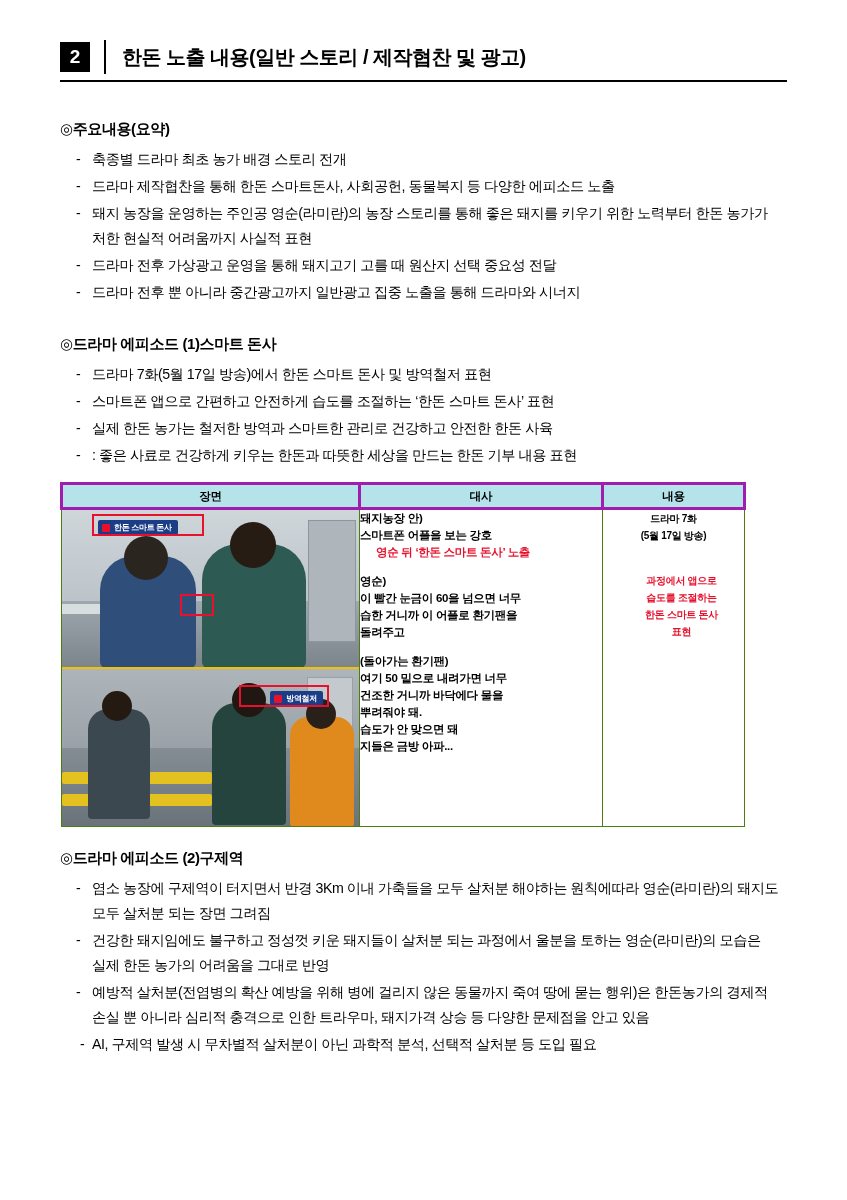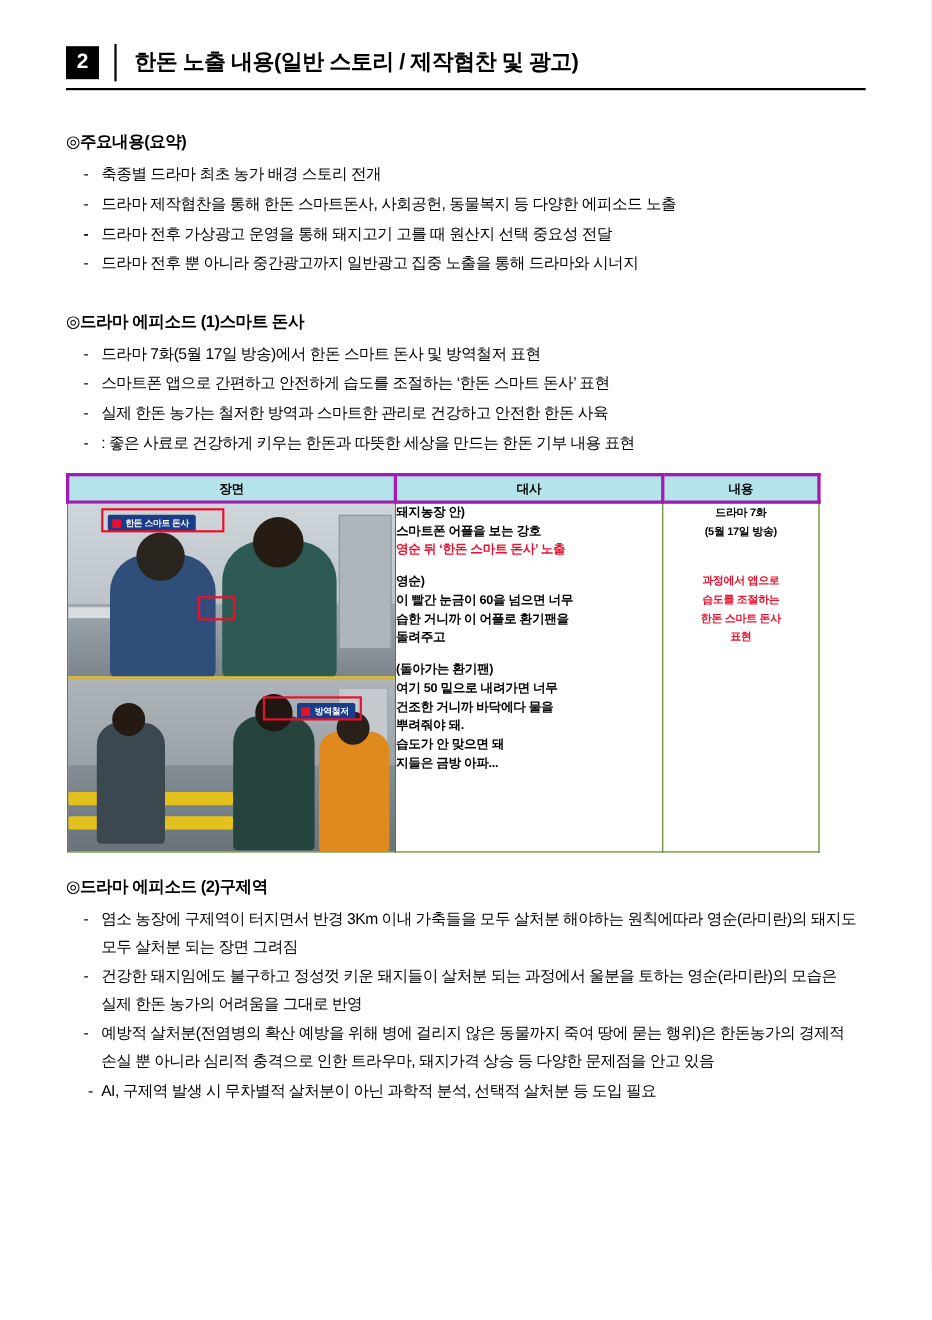--- a/index.html
+++ b/index.html
@@ -119,21 +119,21 @@
     font-weight: bold;
   }
   td.cell-note {
     text-align: center;
     font-size: 10px;
     line-height: 17px;
     font-weight: bold;
     letter-spacing: -0.3px;
     padding-top: 28px;
   }
-  .red { color: #e8112d; }
+  .red { color: #e8112d; padding-left: 16px; }
   .note-gap { height: 28px; }
 
   
   .photo-wrap {
     width: 100%;
     height: 157px;
     position: relative;
     overflow: hidden;
   }
   .photo-top {
@@ -257,21 +257,21 @@
 
     <div class="header">
       <div class="header-num">2</div>
       <div class="header-title">한돈 노출 내용(일반 스토리 / 제작협찬 및 광고)</div>
     </div>
 
     <div class="sec-head first">◎주요내용(요약)</div>
     <ul class="bullets">
       <li><span class="dash">-</span><span>축종별 드라마 최초 농가 배경 스토리 전개</span></li>
       <li><span class="dash">-</span><span>드라마 제작협찬을 통해 한돈 스마트돈사, 사회공헌, 동물복지 등 다양한 에피소드 노출</span></li>
-      <li><span class="dash">-</span></li>
+      <li><span class="dash">-</span><span>돼지 농장을 운영하는 주인공 영순(라미란)의 농장 스토리를 통해 좋은 돼지를 키우기 위한 노력부터 한돈 농가가 처한 현실적 어려움까지 사실적 표현</span></li>
       <li><span class="dash">-</span><span>드라마 전후 가상광고 운영을 통해 돼지고기 고를 때 원산지 선택 중요성 전달</span></li>
       <li><span class="dash">-</span><span>드라마 전후 뿐 아니라 중간광고까지 일반광고 집중 노출을 통해 드라마와 시너지</span></li>
     </ul>
 
     <div class="sec-head">◎드라마 에피소드 (1)스마트 돈사</div>
     <ul class="bullets">
       <li><span class="dash">-</span><span>드라마 7화(5월 17일 방송)에서 한돈 스마트 돈사 및 방역철저 표현</span></li>
       <li><span class="dash">-</span><span>스마트폰 앱으로 간편하고 안전하게 습도를 조절하는 ‘한돈 스마트 돈사’ 표현</span></li>
       <li><span class="dash">-</span><span>실제 한돈 농가는 철저한 방역과 스마트한 관리로 건강하고 안전한 한돈 사육</span></li>
       <li><span class="dash">-</span></li>

